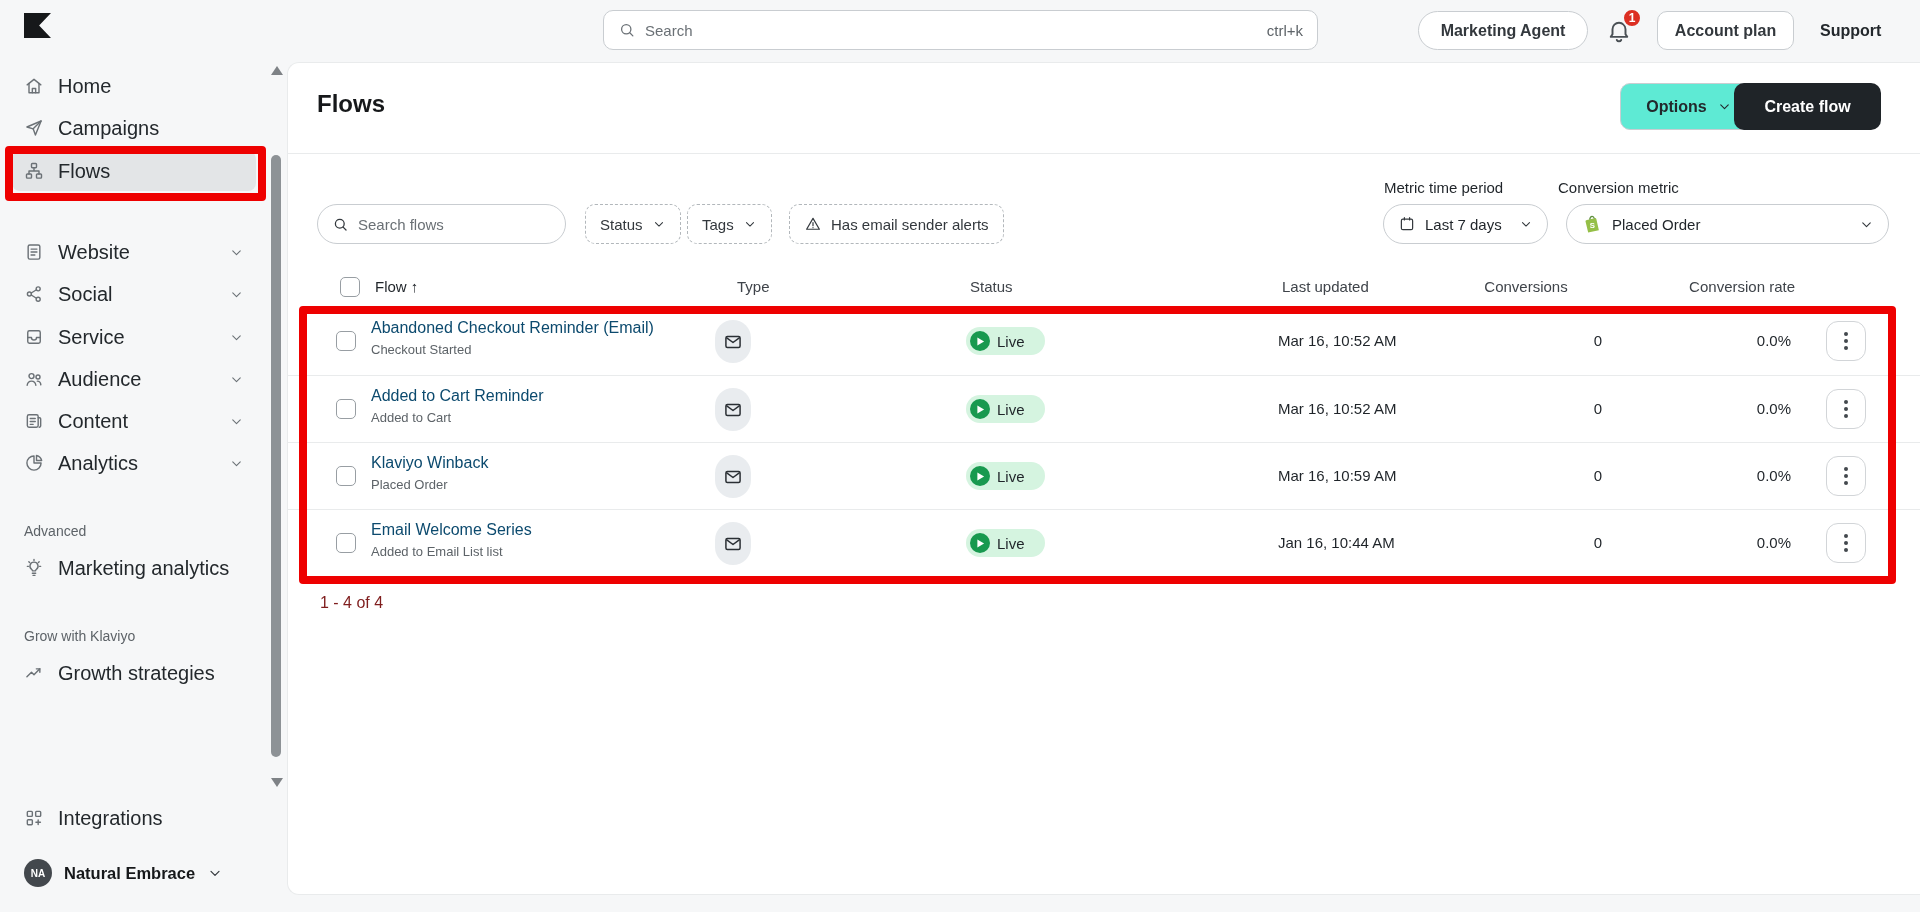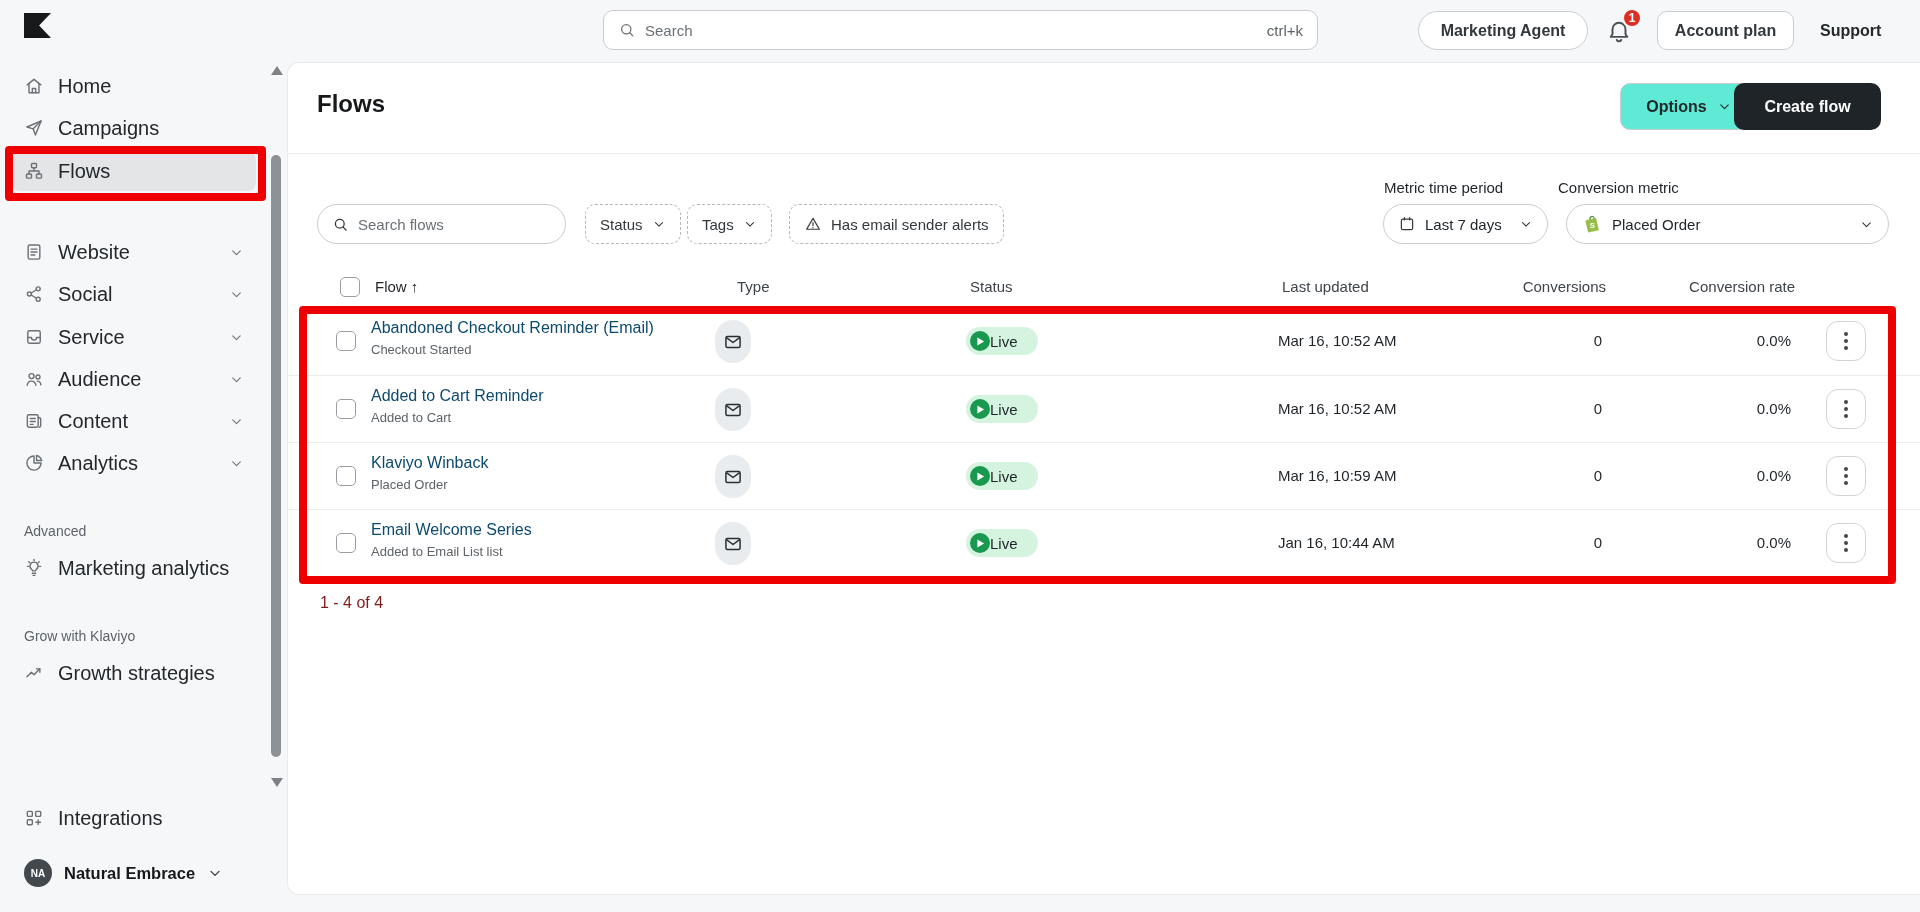--- a/index.html
+++ b/index.html
@@ -78,21 +78,21 @@
   .col-label { position:absolute; top:7px; }
   .rows-wrap { left:0; top:245px; width:100%; }
   .frow { position:relative; height:67px; }
   .frow + .frow { border-top:1px solid #e9ebec; }
   .frow .checkbox { position:absolute; left:48px; top:23px; }
   .flow-name { position:absolute; left:83px; top:11px; font-size:16px; color:#0c4a6e; }
   .flow-trigger { position:absolute; left:83px; top:34px; font-size:13px; color:#5d6368; }
   .type-chip { position:absolute; left:427px; top:12px; width:36px; height:43px; border-radius:18px;
     background:#e9ecef; display:flex; align-items:center; justify-content:center; }
   .live-pill { position:absolute; left:678px; top:19px; height:28px; border-radius:14px; background:#d5f4e0;
-    display:flex; align-items:center; padding:0 20px 0 4px; }
+    display:flex; align-items:center; gap:7px; padding:0 20px 0 4px; }
   .live-dot { width:20px; height:20px; border-radius:50%; background:#18994f; display:flex; align-items:center; justify-content:center; }
   .live-dot svg { margin-left:1px; }
   .live-label { font-size:15px; color:#1f2429; }
   .cell-updated { position:absolute; left:990px; top:24px; font-size:15px; }
   .cell-conv { position:absolute; left:1154px; top:24px; width:160px; text-align:right; font-size:15px; }
   .cell-rate { position:absolute; left:1343px; top:24px; width:160px; text-align:right; font-size:15px; }
   .kebab { position:absolute; left:1538px; top:13px; width:40px; height:40px; border:1px solid #d2d5d8;
     border-radius:12px; background:#fff; display:flex; flex-direction:column; align-items:center; justify-content:center; gap:3px; }
   .kebab i { width:4px; height:4px; border-radius:50%; background:#43484d; }
   .pagination { left:32px; top:531px; font-size:16px; color:#7f1d1d; }
@@ -400,21 +400,21 @@
 
   <div class="abs thead">
     <div class="checkbox abs" style="left:48px;top:6px"></div>
     <div class="col-label" style="left:83px;color:#1f2429">
       <span>Flow</span>
       <span>↑</span>
     </div>
     <div class="col-label" style="left:445px">Type</div>
     <div class="col-label" style="left:678px">Status</div>
     <div class="col-label" style="left:990px">Last updated</div>
-    <div class="col-label" style="left:1154px;width:160px;text-align:right">Conversions</div>
+    <div class="col-label" style="left:1154px;width:160px;text-align:center">Conversions</div>
     <div class="col-label" style="left:1343px;width:160px;text-align:right">Conversion rate</div>
   </div>
 
   <div class="abs rows-wrap">
 
     <div class="frow">
       <div class="checkbox"></div>
       <a class="flow-name">Abandoned Checkout Reminder (Email)</a>
       <div class="flow-trigger">Checkout Started</div>
       <div class="type-chip">

